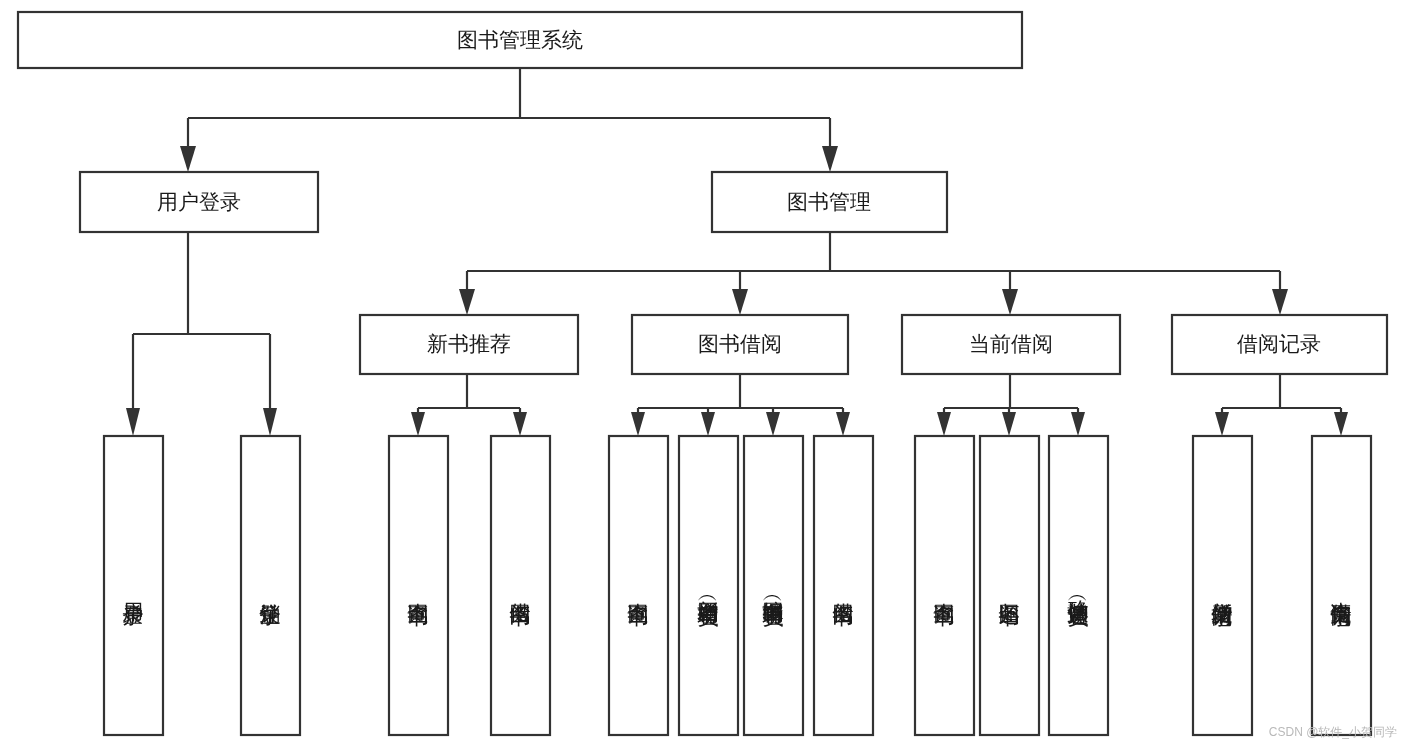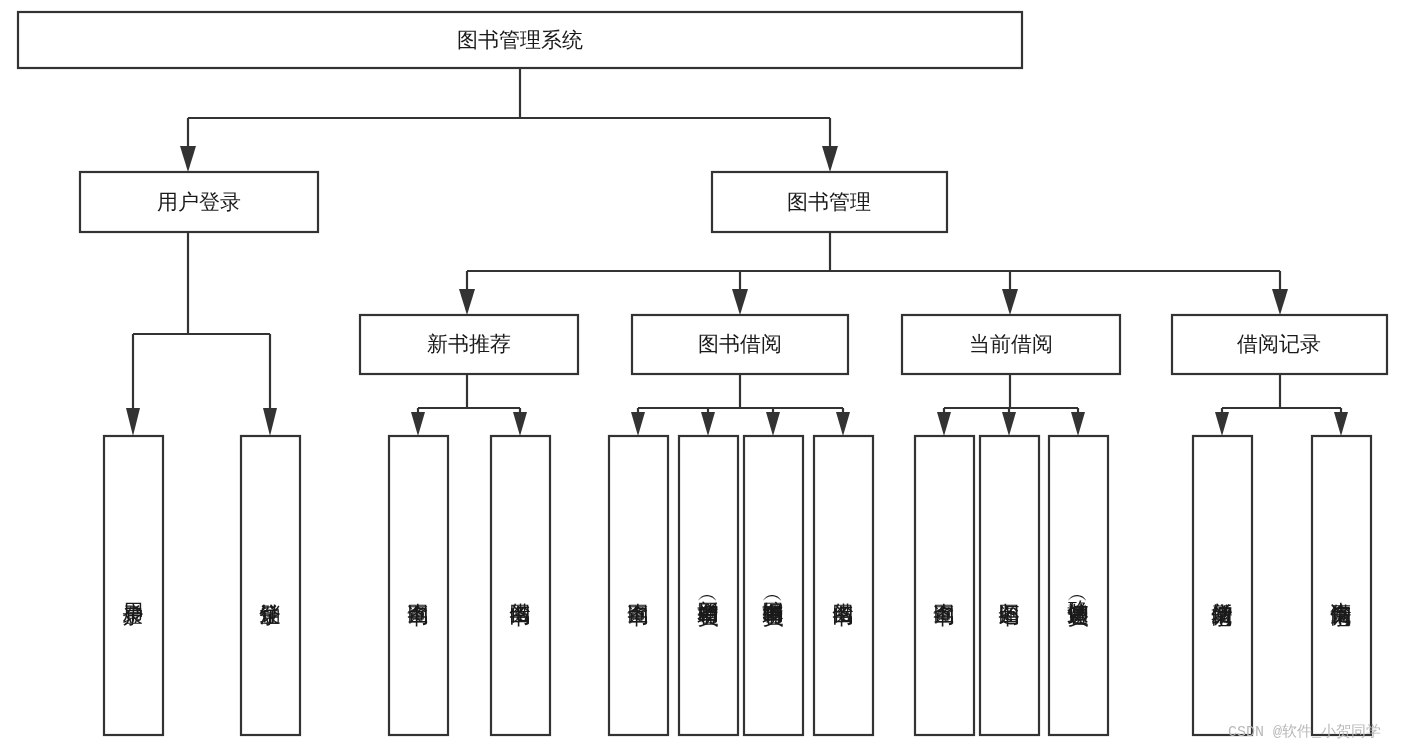--- a/index.html
+++ b/index.html
@@ -51,24 +51,24 @@
     font-family: "DejaVu Sans", "Liberation Sans", sans-serif;
     font-size: 21px;
     fill: #1a1a1a;
     writing-mode: vertical-rl;
     text-orientation: upright;
     text-anchor: middle;
     letter-spacing: 1px;
   }
   .watermark {
     position: absolute;
-    right: 24px;
+    right: 8px;
     bottom: 6px;
-    font-family: Liberation Mono, monospace;
-    font-size: 15px;
+    font-family: Liberation Sans, sans-serif;
+    font-size: 12px;
     color: #b9b9b9;
     white-space: nowrap;
     pointer-events: none;
   }
 </style>
 </head>
 <body>
 
 <div id="diagram-root">
 

